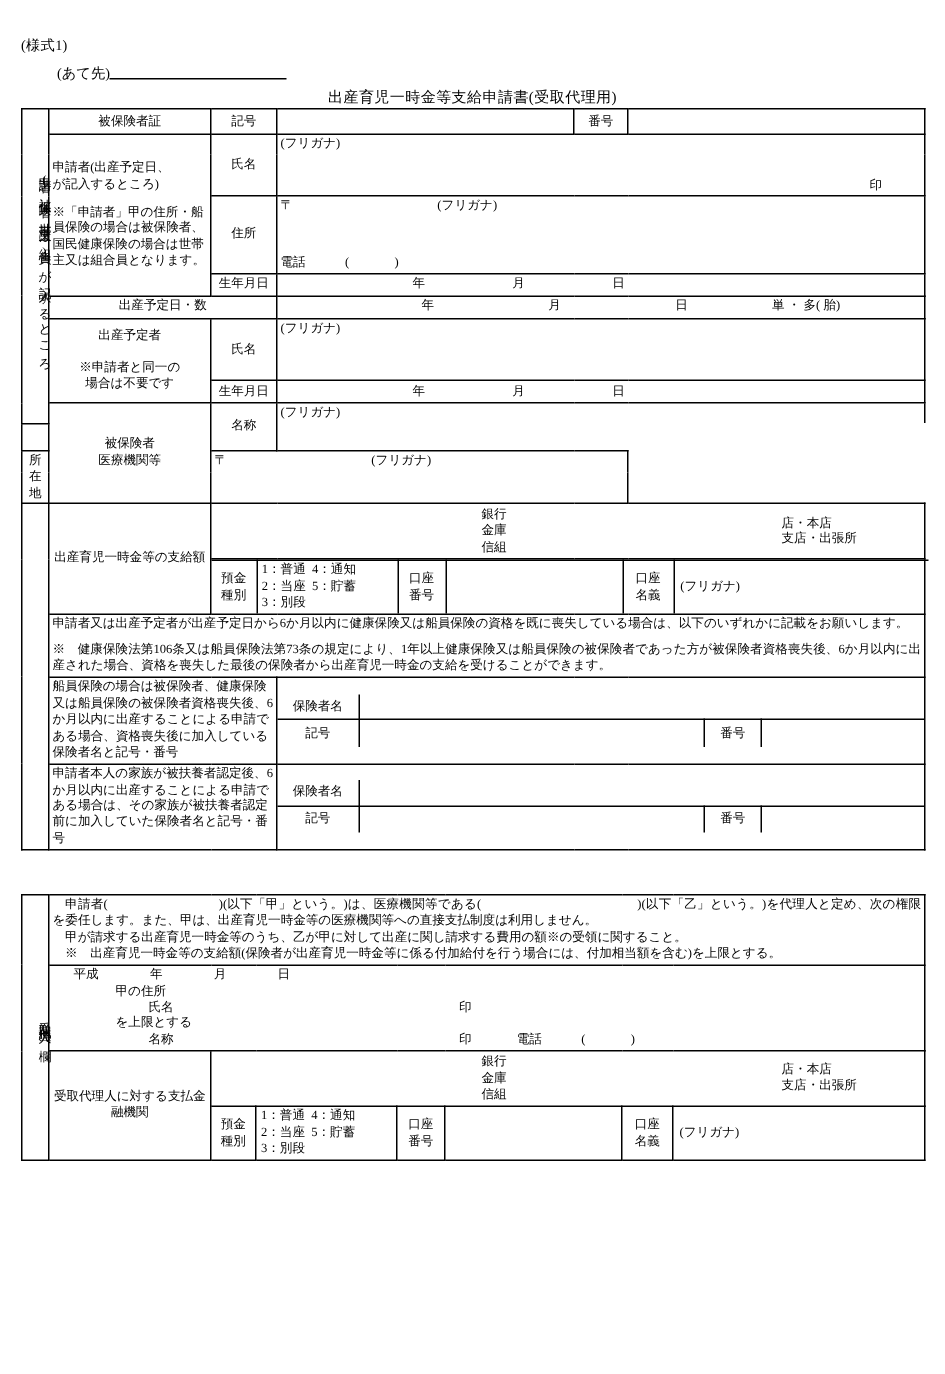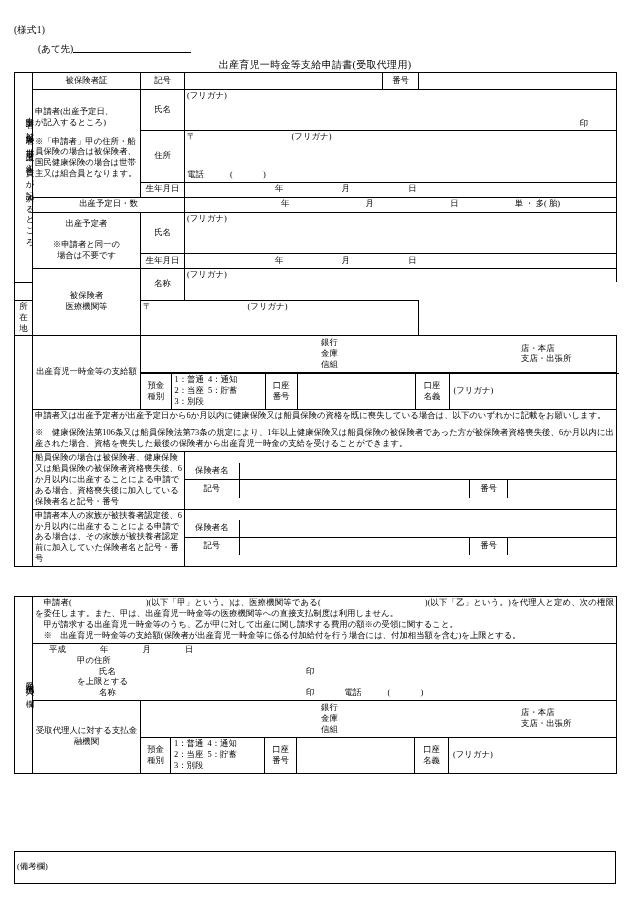--- a/index.html
+++ b/index.html
@@ -522,25 +522,14 @@
         <td class="c" style="white-space:pre-line;line-height:1.3">口座
 名義</td>
         <td class="l top furi" style="padding-left:4px">
           <span>(フリガナ)</span>
         </td>
       </tr>
     </tbody>
       </table>
   </div>
 
-  <div class="outer3">
-    <table class="frame">
-      <tbody>
-          <tr>
-        <td class="remarks">
-          <span>(備考欄)</span>
-        </td>
-      </tr>
-    </tbody>
-      </table>
-  </div>
 
 </div>
 
 </body></html>

